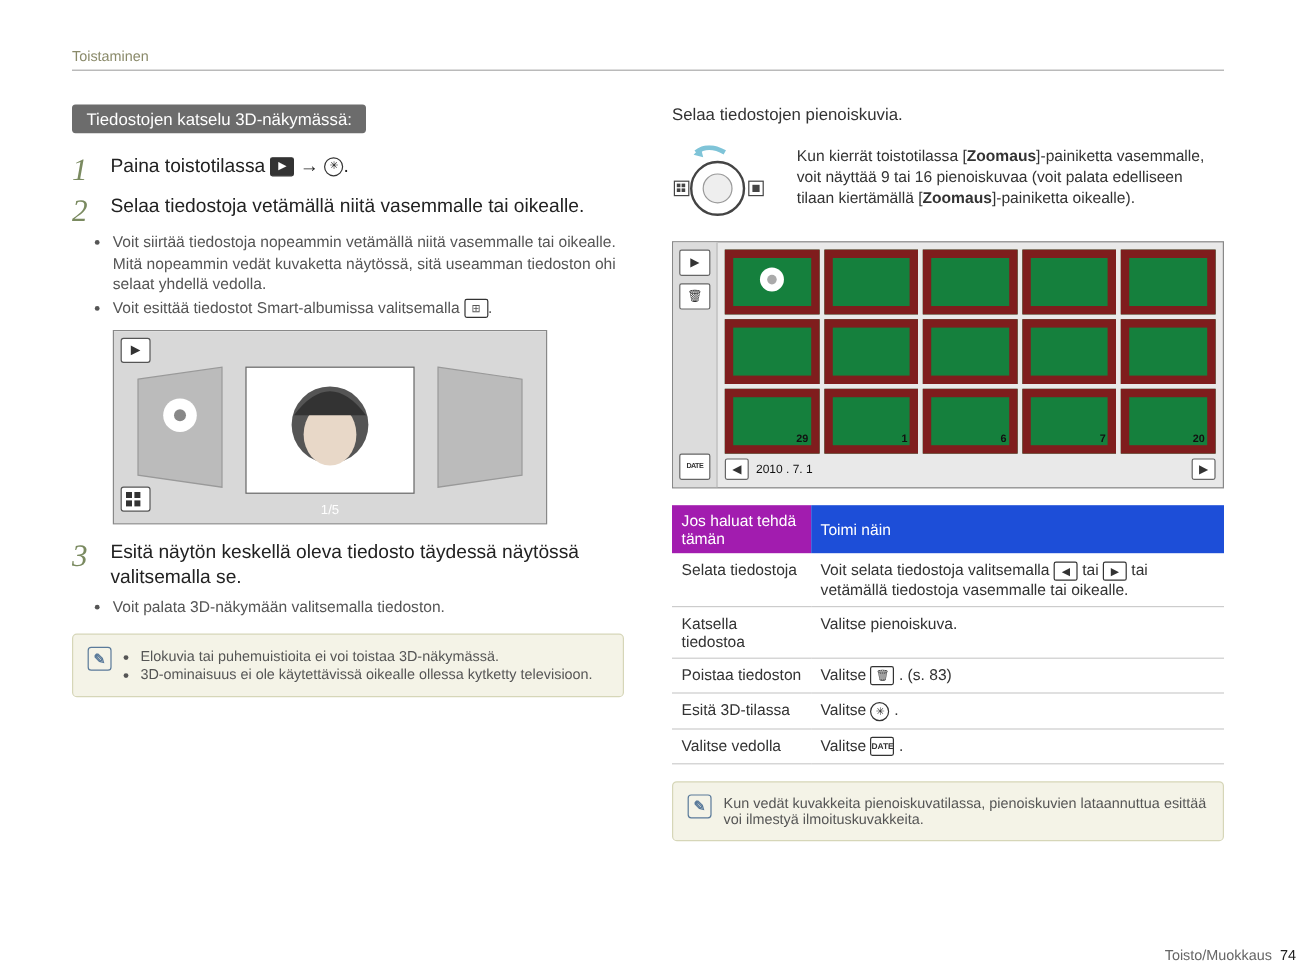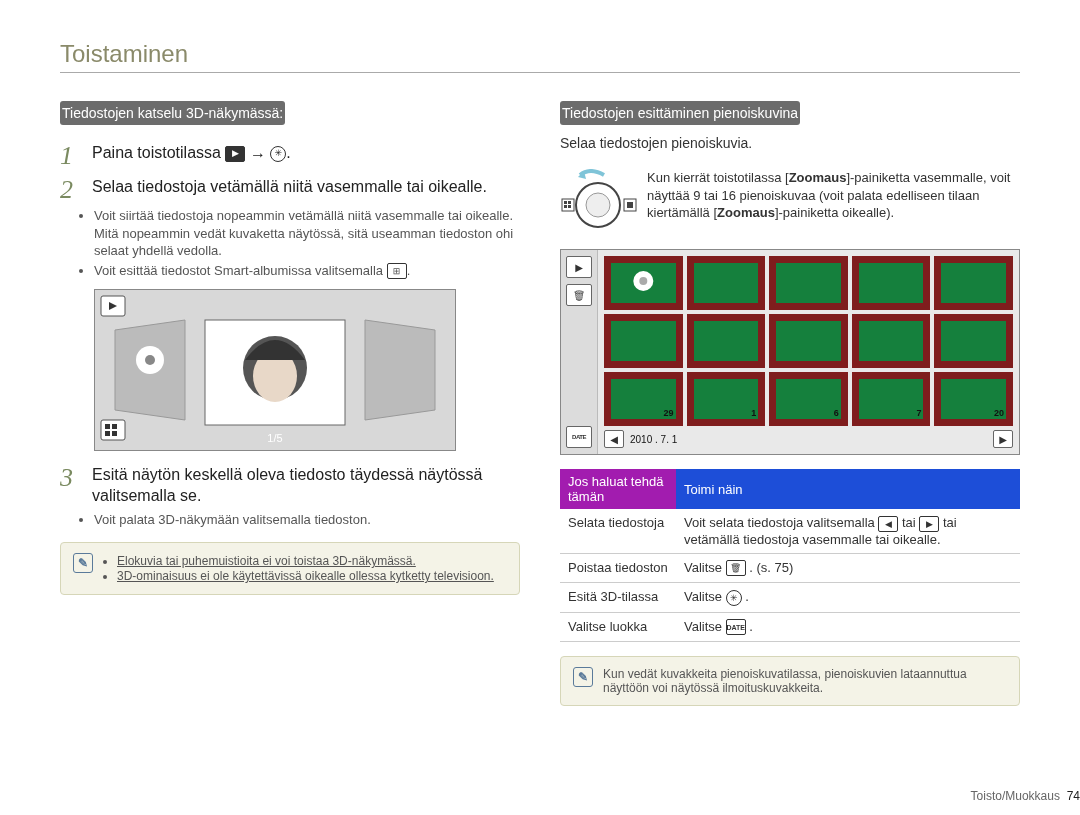--- a/index.html
+++ b/index.html
@@ -8,37 +8,37 @@
     background: #fff;
     color: #333;
     width: 1080px;
     height: 815px;
     box-sizing: border-box;
     padding: 40px 60px 20px 60px;
     position: relative;
   }
   .page-title {
     color: #8a8a6a;
-    font-size: 24px;
+    font-size: 12px;
     font-weight: 300;
     border-bottom: 1px solid #aaa;
     padding-bottom: 4px;
     margin-bottom: 28px;
   }
   .cols {
     display: flex;
     gap: 40px;
   }
   .col { flex: 1; min-width: 0; }
   .pill {
     display: inline-block;
     background: #6c6c6c;
     color: #fff;
     border-radius: 3px;
-    padding: 4px 2px;
+    padding: 4px 12px;
     font-size: 14px;
     margin-bottom: 10px;
   }
   .step { display:flex; gap:10px; margin: 8px 0 4px 0; align-items:flex-start;}
   .step-num {
     font-family: "Times New Roman", serif;
     font-style: italic;
     font-size: 26px;
     color: #7a8a60;
     line-height: 1;
@@ -66,24 +66,24 @@
     background:#f4f3e7;
     border-radius:4px;
     padding:10px 12px;
     margin-top:14px;
     font-size:12px; color:#555;
   }
   .note-icon{
     width:18px;height:18px;flex:none;border:1px solid #5a7a9a;border-radius:3px;
     color:#5a7a9a;display:flex;align-items:center;justify-content:center;font-size:12px;font-weight:bold;
   }
-  .note-list{margin:0;padding-left:14px;text-decoration:underline;}
+  .note-list{margin:0;padding-left:14px;}
   .note-list li{margin:1px 0;}
   .subhead { font-size:14px; color:#333; margin-bottom:18px;}
-  .zoom-row{ display:flex; gap:1px; align-items:flex-start; margin:8px 0 14px 0;}
+  .zoom-row{ display:flex; gap:18px; align-items:flex-start; margin:8px 0 14px 0;}
   .zoom-diagram{ flex:none; }
   .zoom-text{ font-size:13px; color:#333; line-height:1.35;}
   .bold{font-weight:bold;}
   .thumb-ui { border:1px solid #888; display:flex; background:#e9e9e9; }
   .thumb-left{ width:36px; background:#dcdcdc; border-right:1px solid #bbb; display:flex;flex-direction:column;align-items:center;gap:6px;padding:6px 0;}
   .tbtn{width:24px;height:20px;border:1px solid #666;background:#fff;border-radius:2px;display:flex;align-items:center;justify-content:center;font-size:10px;}
   .tbtn.date{font-size:6px;font-weight:bold;letter-spacing:-0.5px;}
   .grid-area{flex:1;padding:6px;}
   .grid{display:grid;grid-template-columns:repeat(5,1fr);gap:4px;}
   .cell{background:#15803d;height:40px;border:7px solid #7f1d1d;position:relative;}
@@ -167,21 +167,20 @@
     <div class="note-box">
       <div class="note-icon">✎</div>
       <ul class="note-list">
         <li>Elokuvia tai puhemuistioita ei voi toistaa 3D-näkymässä.</li>
         <li>3D-ominaisuus ei ole käytettävissä oikealle ollessa kytketty televisioon.</li>
       </ul>
     </div>
   </div>
 
   <div class="col">
-    <div class="pill">Tiedostojen esittäminen pienoiskuvina</div>
     <div class="subhead">Selaa tiedostojen pienoiskuvia.</div>
 
     <div class="zoom-row">
       <svg class="zoom-diagram" width="86" height="66" viewBox="0 0 86 66">
         <path d="M20 6 q10 -8 24 0" fill="none" stroke="#7fc4d8" stroke-width="4"></path>
         <polygon points="18,8 24,2 26,10" fill="#7fc4d8"></polygon>
         <circle cx="38" cy="36" r="22" fill="#fff" stroke="#444" stroke-width="2"></circle>
         <circle cx="38" cy="36" r="12" fill="#eee" stroke="#999"></circle>
         <rect x="2" y="30" width="12" height="12" fill="none" stroke="#444"></rect>
         <rect x="4" y="32" width="3" height="3" fill="#444"></rect>
@@ -274,49 +273,53 @@
         <tr>
           <td>Selata tiedostoja</td>
           <td>
             <span>Voit selata tiedostoja valitsemalla </span>
             <span class="inline-icon">◀</span> tai
             <span class="inline-icon">▶</span>
             <span> tai vetämällä tiedostoja vasemmalle tai oikealle.</span>
           </td>
         </tr>
         <tr>
+          <td>Katsella tiedostoa</td>
+          <td>Valitse pienoiskuva.</td>
+        </tr>
+        <tr>
           <td>Poistaa tiedoston</td>
           <td>
             <span>Valitse </span>
             <span class="inline-icon">🗑</span>
-            <span>. (s. 75)</span>
+            <span>. (s. 83)</span>
           </td>
         </tr>
         <tr>
           <td>Esitä 3D-tilassa</td>
           <td>
             <span>Valitse </span>
             <span class="inline-icon round">✳</span>
             <span>.</span>
           </td>
         </tr>
         <tr>
-          <td>Valitse luokka</td>
+          <td>Valitse vedolla</td>
           <td>
             <span>Valitse </span>
             <span class="inline-icon" style="font-size:7px;font-weight:bold;">DATE</span>
             <span>.</span>
           </td>
         </tr>
       </tbody>
     </table>
 
     <div class="note-box">
       <div class="note-icon">✎</div>
-      <div>Kun vedät kuvakkeita pienoiskuvatilassa, pienoiskuvien lataannuttua näyttöön voi näytössä ilmoituskuvakkeita.</div>
+      <div>Kun vedät kuvakkeita pienoiskuvatilassa, pienoiskuvien lataannuttua esittää voi ilmestyä ilmoituskuvakkeita.</div>
     </div>
   </div>
 </div>
 
 <div class="footer">
   <span>Toisto/Muokkaus</span>
   &nbsp;<span class="pg">74</span>
 </div>
 
 </body></html>

